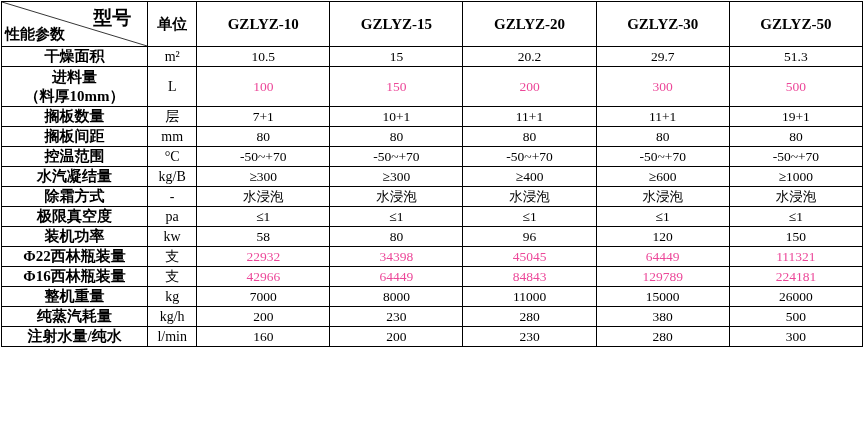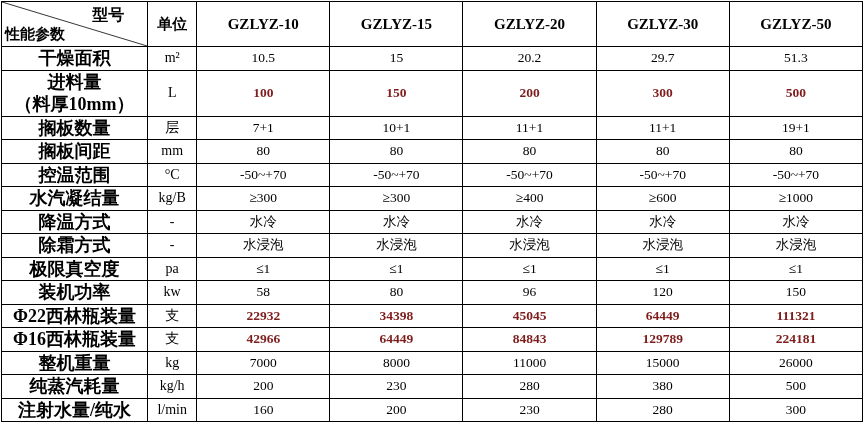--- a/index.html
+++ b/index.html
@@ -28,43 +28,43 @@
   }
   thead tr { height: 45px; }
   tbody tr { height: 20px; }
   tbody tr.tall { height: 40px; }
   th.corner {
     position: relative;
     padding: 0;
   }
   th.corner svg { position: absolute; inset: 0; width: 100%; height: 100%; }
   .corner-tr {
-    position: absolute; top: 3px; right: 23px;
-    font-size: 16px; font-weight: bold;
+    position: absolute; top: 3px; right: 16px;
+    font-size: 19px; font-weight: bold;
     font-family: "Liberation Serif", "DejaVu Serif", serif;
   }
   .corner-bl {
     position: absolute; bottom: 2px; left: 3px;
     font-size: 15px; font-weight: bold;
   }
   th.unit-h, th.model-h {
     font-size: 15px; font-weight: bold;
   }
   td.label {
-    font-size: 18px; font-weight: bold;
+    font-size: 15px; font-weight: bold;
     white-space: pre-line;
     line-height: 1.25;
   }
   td.unit {
     font-size: 14px; font-weight: normal; margin-top: 24px;
   }
   td.value {
     font-size: 13.5px; font-weight: normal;
   }
-  td.red { color: #7f1d1d; font-weight: bold; }
+  td.red { color: #ec4899; }
 </style>
 </head>
 <body>
 
 <table class="spec">
   <colgroup>
     <col class="c-label">
     <col class="c-unit">
     <col class="c-model">
     <col class="c-model">
@@ -139,29 +139,20 @@
       <tr>
         <td class="label">水汽凝结量</td>
         <td class="unit">kg/B</td>
         <td class="value">≥300</td>
         <td class="value">≥300</td>
         <td class="value">≥400</td>
         <td class="value">≥600</td>
         <td class="value">≥1000</td>
       </tr>
       <tr>
-        <td class="label">降温方式</td>
-        <td class="unit">-</td>
-        <td class="value">水冷</td>
-        <td class="value">水冷</td>
-        <td class="value">水冷</td>
-        <td class="value">水冷</td>
-        <td class="value">水冷</td>
-      </tr>
-      <tr>
         <td class="label">除霜方式</td>
         <td class="unit">-</td>
         <td class="value">水浸泡</td>
         <td class="value">水浸泡</td>
         <td class="value">水浸泡</td>
         <td class="value">水浸泡</td>
         <td class="value">水浸泡</td>
       </tr>
       <tr>
         <td class="label">极限真空度</td>

